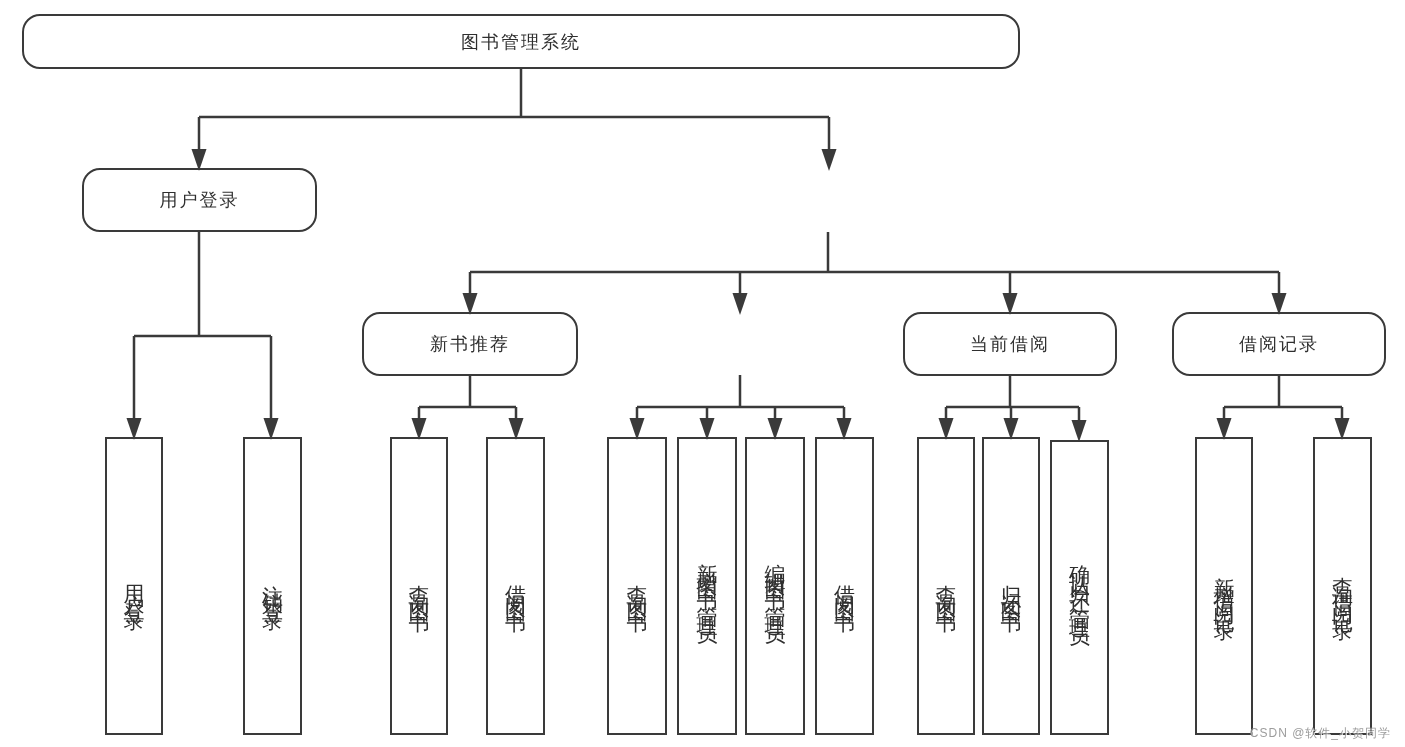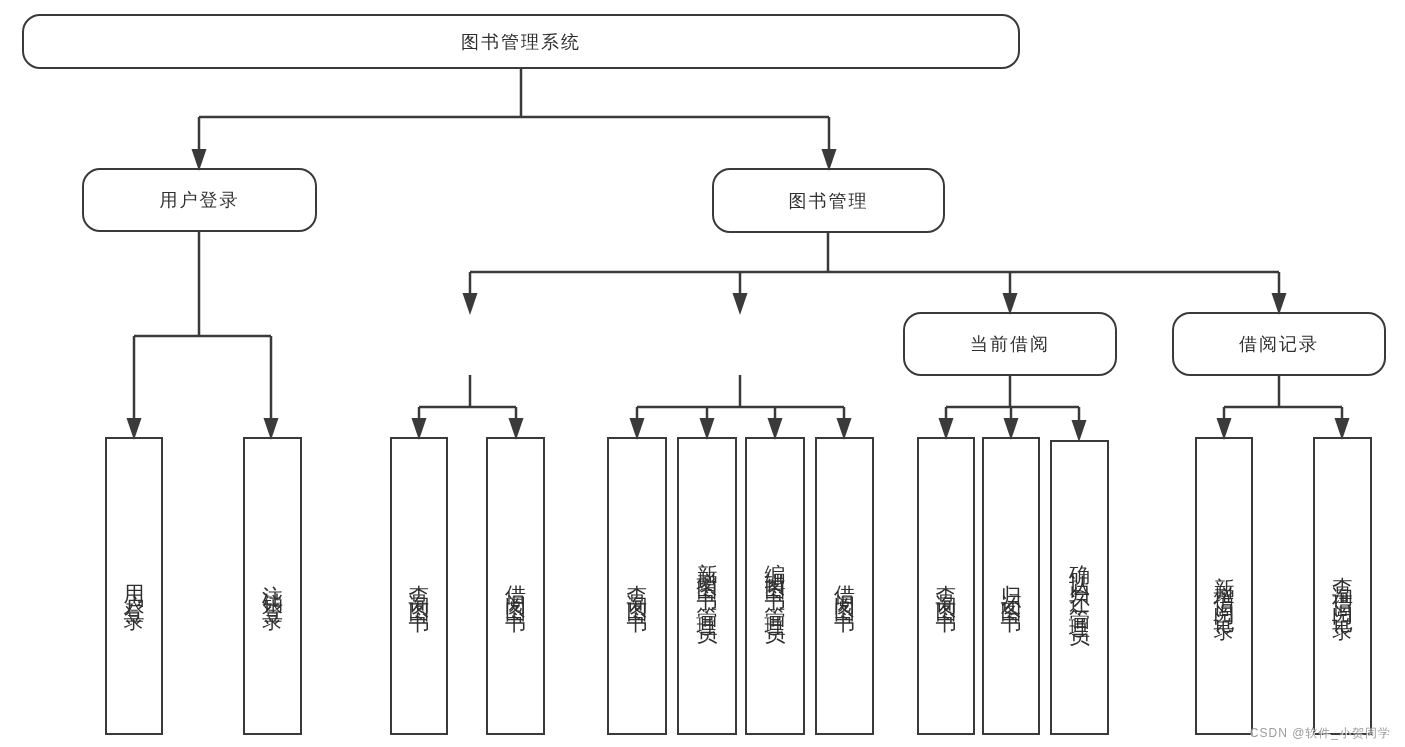--- a/index.html
+++ b/index.html
@@ -122,31 +122,31 @@
     </g>
   </svg>
 
   <div class="node hbox n-root">
     <span>图书管理系统</span>
   </div>
 
   <div class="node hbox n-login">
     <span>用户登录</span>
   </div>
-  <div class="node hbox n-mgmt">
-    <span>图书管理</span>
-  </div>
 
   <div class="node vbox n-l00">
     <span>用户登录</span>
   </div>
   <div class="node vbox n-l01">
     <span>注销登录</span>
   </div>
 
+  <div class="node hbox n-recommend">
+    <span>新书推荐</span>
+  </div>
   <div class="node hbox n-current">
     <span>当前借阅</span>
   </div>
   <div class="node hbox n-records">
     <span>借阅记录</span>
   </div>
 
   <div class="node vbox n-c00">
     <span>查询图书</span>
   </div>

